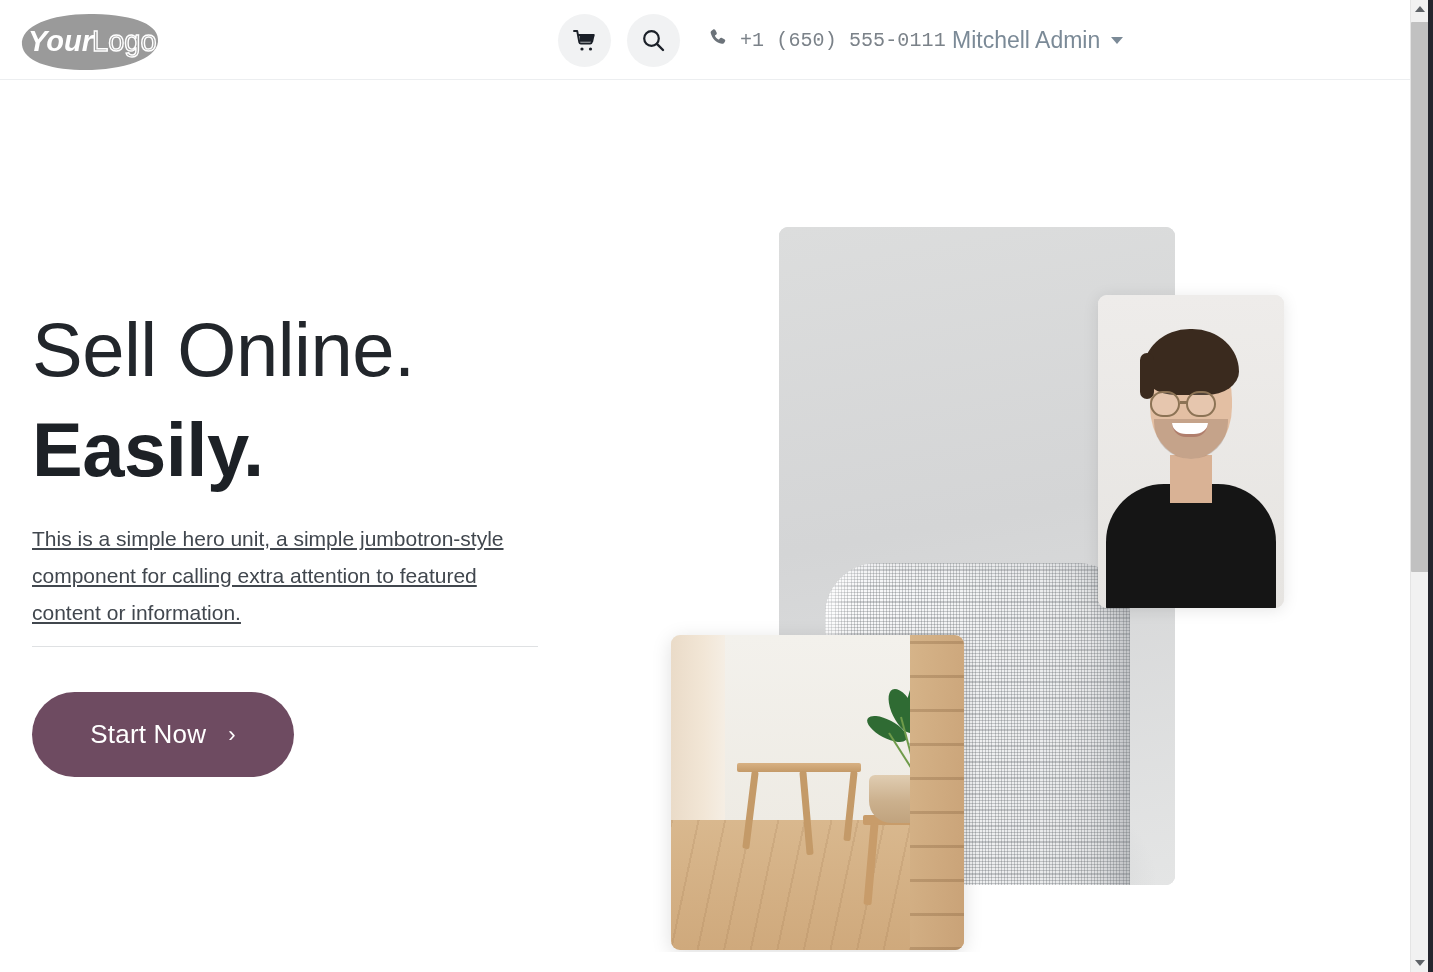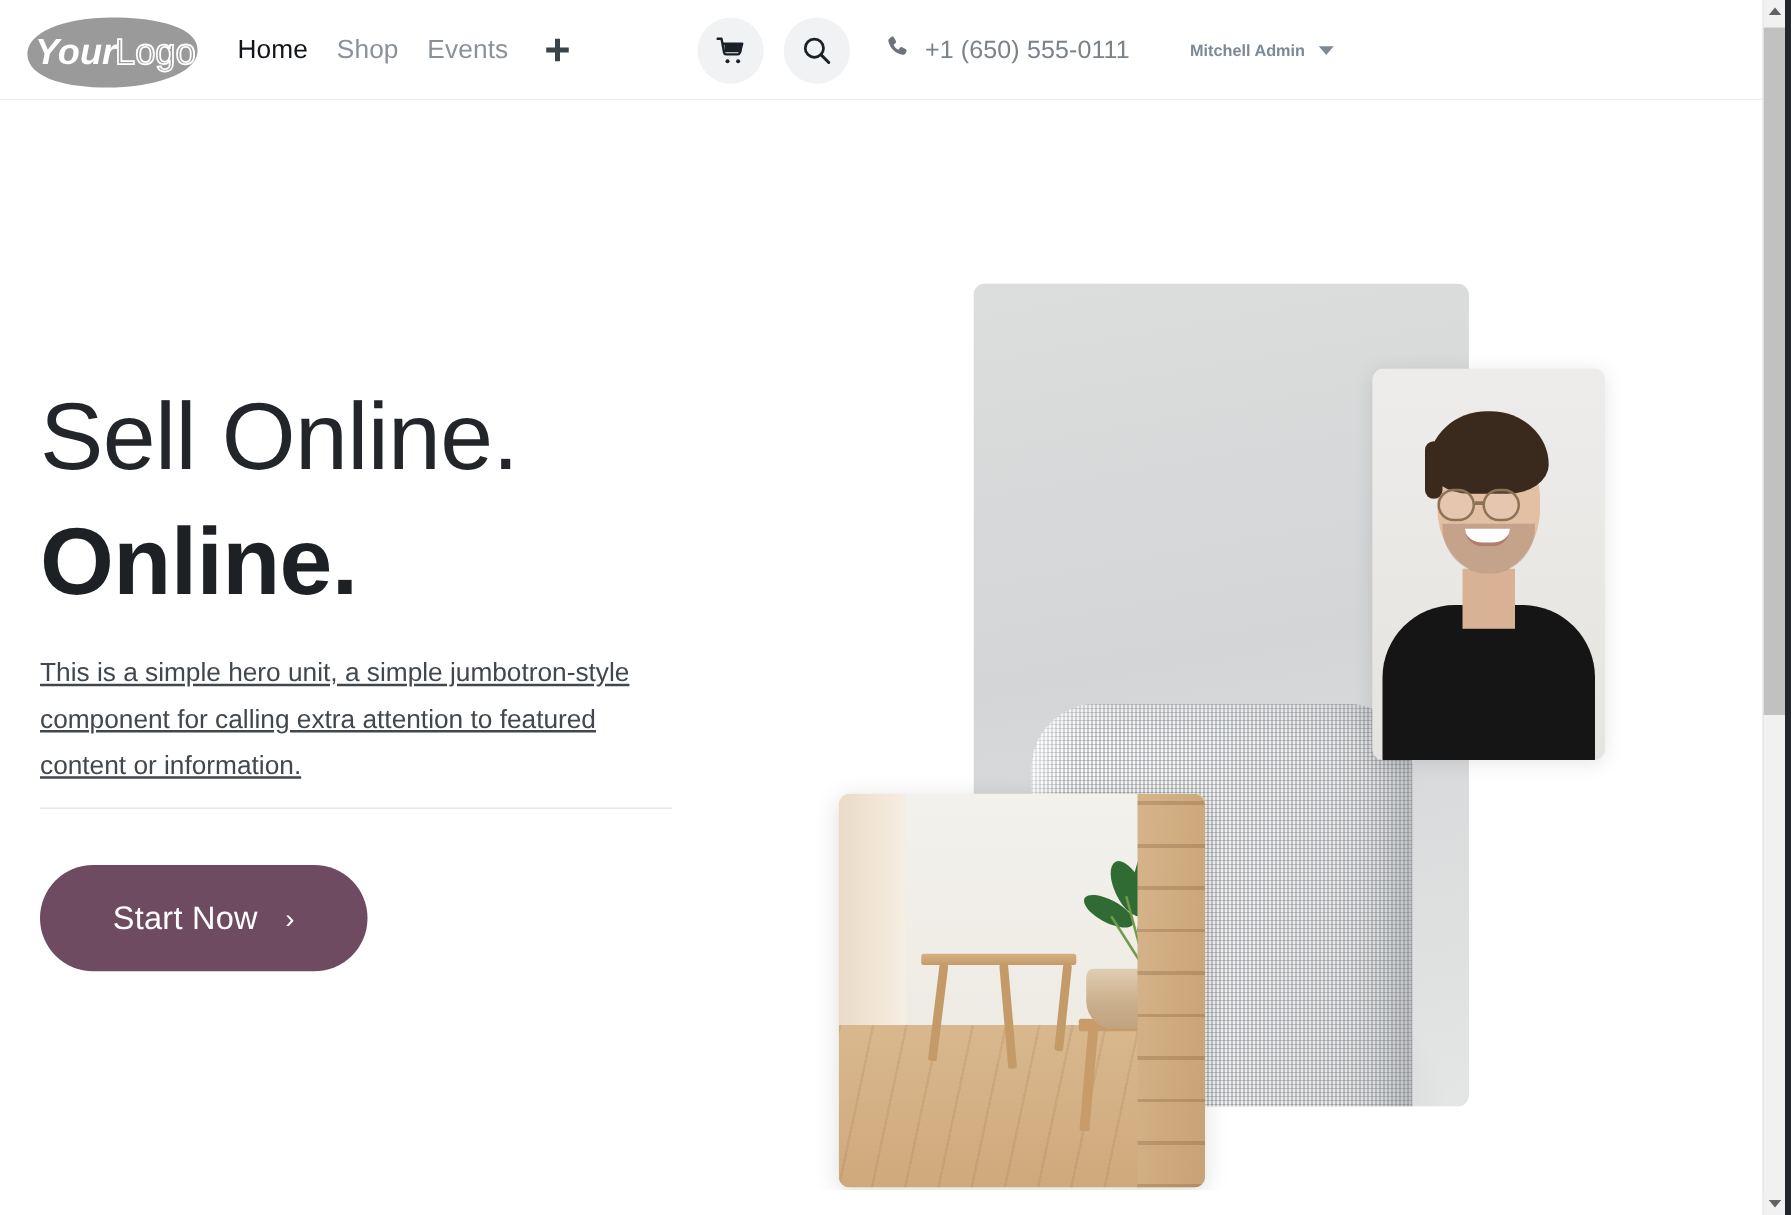--- a/index.html
+++ b/index.html
@@ -98,41 +98,42 @@
   
   .phone {
     position: absolute;
     left: 708px; top: 0;
     height: 80px;
     display: flex;
     align-items: center;
     gap: 12px;
     text-decoration: none;
     cursor: pointer;
+    font-family: Liberation Mono, monospace;
   }
   .phone-num {
     font-size: 20px;
     color: #7b8289;
     white-space: nowrap;
     letter-spacing: 0.1px;
   }
 
   
   .user-menu {
     position: absolute;
     left: 952px; top: 0;
     height: 80px;
     display: flex;
     align-items: center;
     gap: 11px;
     cursor: pointer;
   }
   .user-name {
-    font-size: 13px;
-    font-weight: bold;
+    font-size: 23px;
+    font-weight: normal;
     color: #7b8a97;
     white-space: nowrap;
   }
   .caret {
     width: 0; height: 0;
     border-left: 6px solid transparent;
     border-right: 6px solid transparent;
     border-top: 7px solid #7b8a97;
   }
 
@@ -431,31 +432,20 @@
     <header id="navbar">
 
       <a class="logo" href="#">
         <svg width="152" height="64" viewBox="0 0 152 64">
           <path d="M8 36 C6 16 40 4 80 5 C122 6 146 16 144 33 C142 51 106 62 66 61 C34 60 10 52 8 36 Z" fill="#9a9a9a"></path>
           <text x="14" y="42" font-family="Liberation Sans, sans-serif" font-size="29" font-weight="bold" font-style="italic" fill="#ffffff">Your</text>
           <text x="78" y="42" font-family="Liberation Sans, sans-serif" font-size="29" fill="none" stroke="#ffffff" stroke-width="1.4">Logo</text>
         </svg>
       </a>
 
-      <nav class="menu">
-        <a class="menu-link active" href="#">Home</a>
-        <a class="menu-link" href="#">Shop</a>
-        <a class="menu-link" href="#">Events</a>
-        <span class="menu-plus">
-          <svg width="22" height="22" viewBox="0 0 22 22">
-            <rect x="9" y="2" width="4" height="18" fill="#3c4249"></rect>
-            <rect x="2" y="9" width="18" height="4" fill="#3c4249"></rect>
-          </svg>
-        </span>
-      </nav>
 
       <button class="icon-btn" id="cart-btn">
         <svg width="24" height="24" viewBox="0 0 24 24">
           <path d="M1 2h3.2l2.1 11.2a1.6 1.6 0 0 0 1.6 1.3h9.3a1.6 1.6 0 0 0 1.55-1.2L20.8 6H6" fill="none" stroke="#1b2028" stroke-width="1.9" stroke-linecap="round" stroke-linejoin="round"></path>
           <rect x="6.6" y="6.6" width="13.6" height="6.2" fill="#1b2028"></rect>
           <circle cx="9" cy="20" r="1.6" fill="#1b2028"></circle>
           <circle cx="17.5" cy="20" r="1.6" fill="#1b2028"></circle>
         </svg>
       </button>
 
@@ -478,21 +468,21 @@
       <div class="user-menu">
         <span class="user-name">Mitchell Admin</span>
         <span class="caret"></span>
       </div>
 
     </header>
 
     <div id="hero-text">
       <h1 class="hero-h1">
         <span>Sell Online.</span>
-        <span class="bold">Online.</span>
+        <span class="bold">Easily.</span>
       </h1>
       <p class="hero-p">This is a simple hero unit, a simple jumbotron-style component for calling extra attention to featured content or information.</p>
     </div>
 
     <div id="hero-divider"></div>
 
     <button id="start-now">
       <span>Start Now</span>
       <span class="chev">›</span>
     </button>

